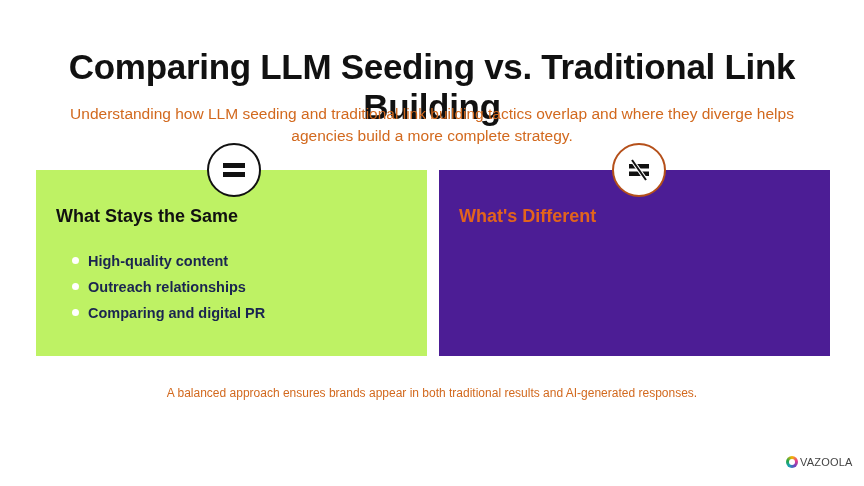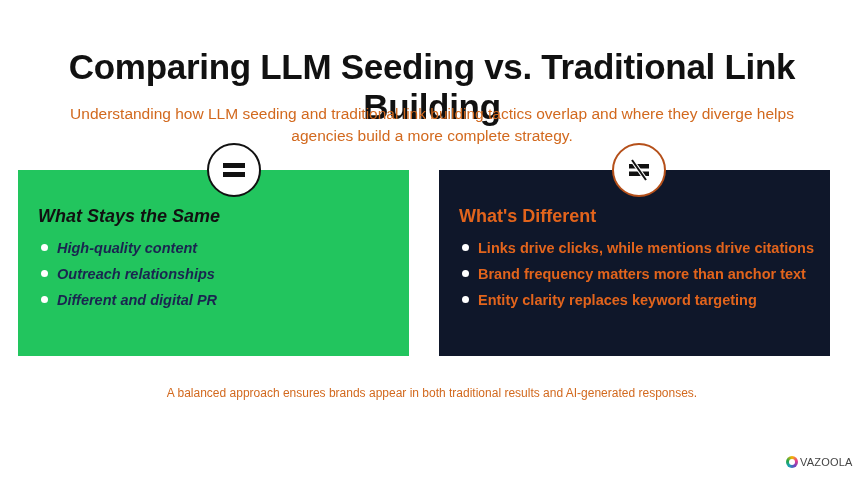--- a/index.html
+++ b/index.html
@@ -11,30 +11,30 @@
     position: absolute; left: 0; right: 0; top: 24px; text-align: center;
     font-size: 35px; color: #111111; letter-spacing: -0.3px; font-weight: bold;
   }
   .subtitle {
     position: absolute; left: 40px; right: 40px; top: 74px; text-align: center;
     font-size: 15.5px; line-height: 22px; color: #d2691e; margin-top: 29px;
   }
   .box {
     position: absolute; top: 170px; width: 391px; height: 186px;
   }
-  .box.same { left: 18px; background: #22c55e; font-style: italic; }
-  .box.diff { left: 439px; background: #0f172a; }
+  .box.same { left: 36px; background: #bef264; }
+  .box.diff { left: 439px; background: #4c1d95; }
   .box h2 {
     position: absolute; left: 20px; top: 36px; margin: 0;
     font-size: 18px; font-weight: bold;
   }
   .box.same h2 { color: #111111; }
   .box.diff h2 { color: #e2641c; }
   .box ul {
-    list-style: none; margin: 3px; padding: 0; position: absolute; left: 20px; top: 62px;
+    list-style: none; margin: 16px; padding: 0; position: absolute; left: 20px; top: 62px;
   }
   .box li {
     position: relative; padding-left: 16px; font-size: 14.5px; font-weight: bold;
     line-height: 26px; white-space: nowrap;
   }
   .box li .bullet {
     position: absolute; left: 0; top: 9px; width: 7px; height: 7px; border-radius: 50%;
     background: #ffffff;
   }
   .box.same li { color: #1a2550; }
@@ -67,31 +67,26 @@
 <body>
 
 <h1 class="title">Comparing LLM Seeding vs. Traditional Link Building</h1>
 <div class="subtitle">Understanding how LLM seeding and traditional link building tactics overlap and where they diverge helps agencies build a more complete strategy.</div>
 
 <div class="box same">
   <h2>What Stays the Same</h2>
   <ul>
     <li><span class="bullet"></span><span>High-quality content</span></li>
     <li><span class="bullet"></span><span>Outreach relationships</span></li>
-    <li><span class="bullet"></span><span>Different and digital PR</span></li>
+    <li><span class="bullet"></span><span>Comparing and digital PR</span></li>
   </ul>
 </div>
 
 <div class="box diff">
   <h2>What's Different</h2>
-  <ul>
-    <li><span class="bullet"></span><span>Links drive clicks, while mentions drive citations</span></li>
-    <li><span class="bullet"></span><span>Brand frequency matters more than anchor text</span></li>
-    <li><span class="bullet"></span><span>Entity clarity replaces keyword targeting</span></li>
-  </ul>
 </div>
 
 <div class="badge same">
   <svg width="22" height="16" viewBox="0 0 22 16">
     <rect x="0" y="1" width="22" height="5" fill="#111"></rect>
     <rect x="0" y="10" width="22" height="5" fill="#111"></rect>
   </svg>
 </div>
 <div class="badge diff">
   <svg width="24" height="22" viewBox="0 0 24 22">

